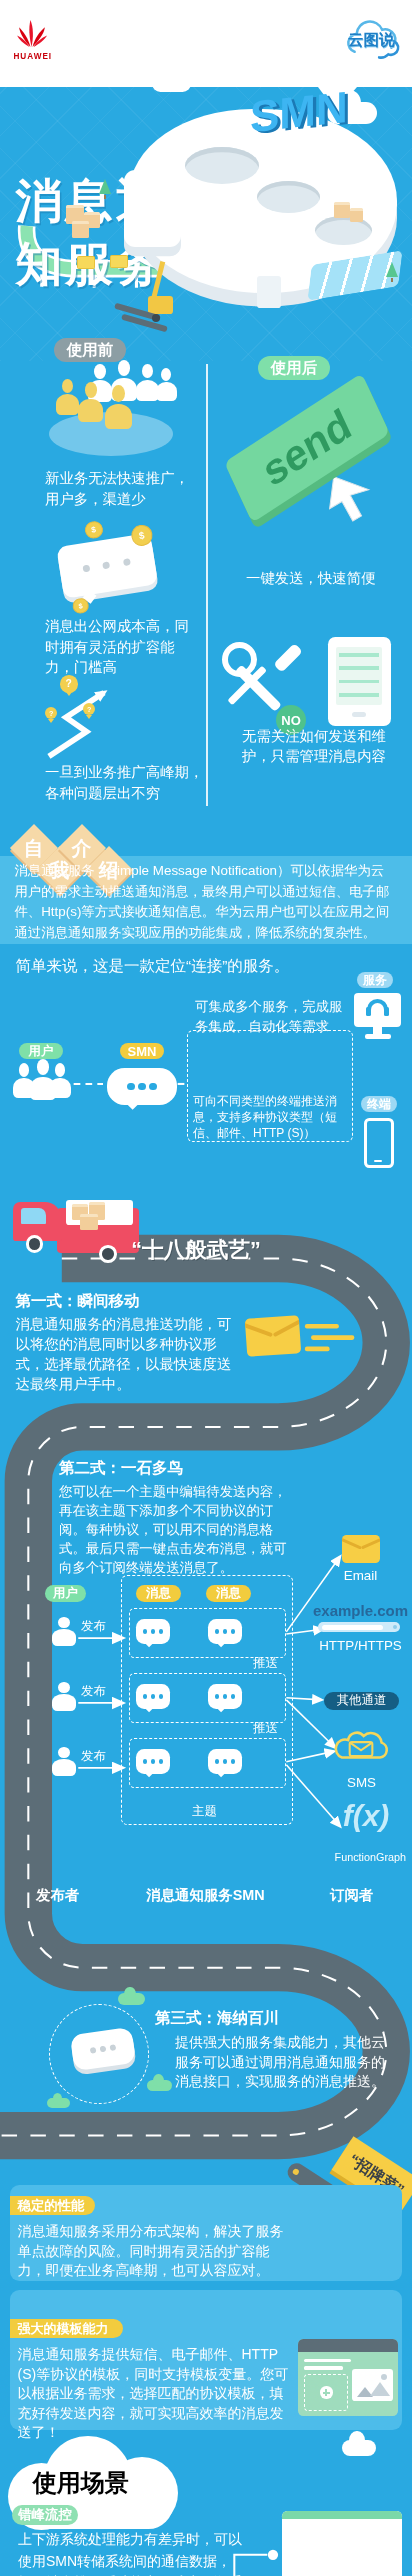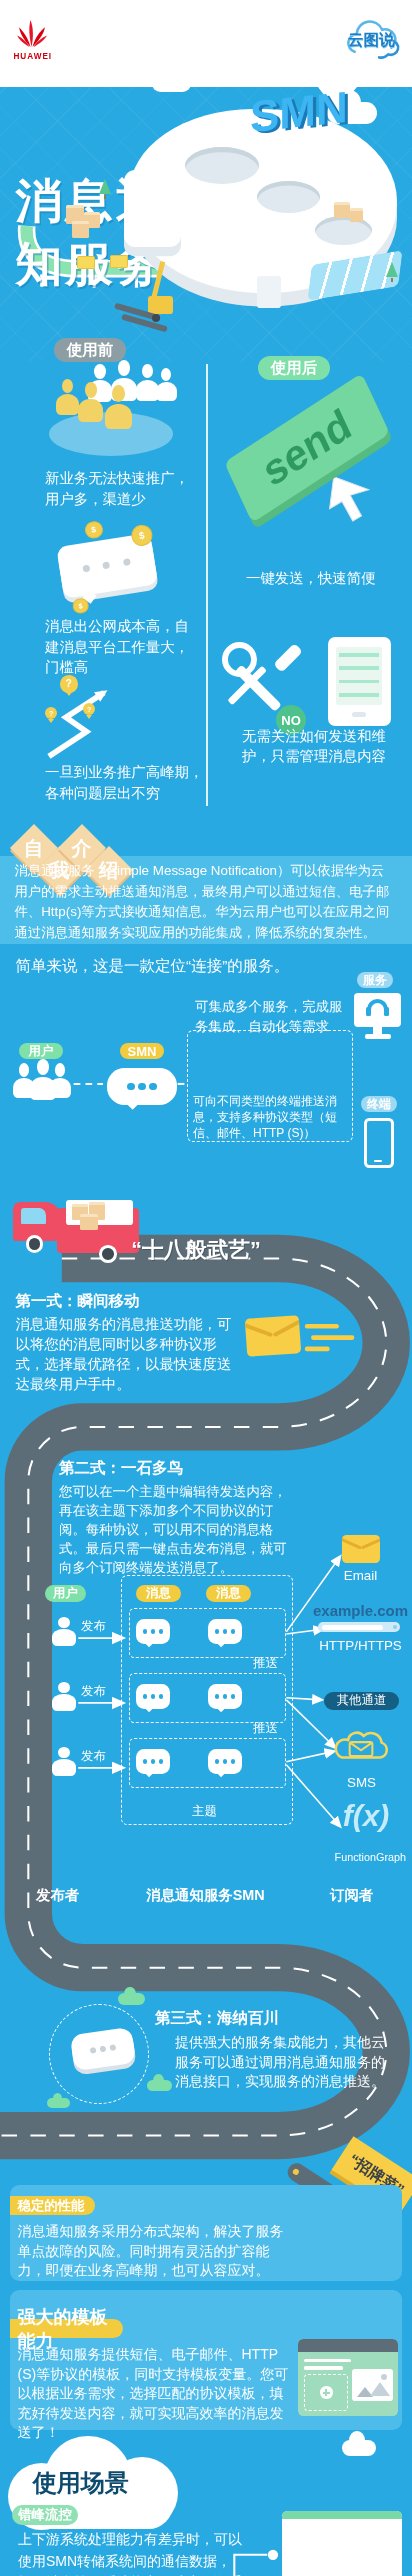--- a/index.html
+++ b/index.html
@@ -207,21 +207,21 @@
   <div class="abs lvl" style="left:61px;top:527px;width:103px;height:93px;transform:rotate(-9deg);">
     <div class="abs" style="left:0;top:12.4px;width:95px;height:52px;background:#fff;border-radius:10.3px;box-shadow:0 5.2px 0 #E2EAF0;"></div>
     <div class="abs" style="left:19.6px;top:61px;width:10.3px;height:10.3px;background:#fff;transform:rotate(45deg);"></div>
     <div class="abs" style="left:23px;top:34px;width:7.2px;height:7.2px;background:#C9D2D8;border-radius:50%;"></div>
     <div class="abs" style="left:43px;top:34px;width:7.2px;height:7.2px;background:#C9D2D8;border-radius:50%;"></div>
     <div class="abs" style="left:64px;top:34px;width:7.2px;height:7.2px;background:#C9D2D8;border-radius:50%;"></div>
     <div class="coin" style="left:31px;top:-8.2px;width:15.5px;height:15.5px;font-size:8.2px;">$</div>
     <div class="coin" style="left:76px;top:3.1px;width:18.5px;height:18.5px;font-size:9.8px;">$</div>
     <div class="coin" style="left:7.2px;top:66px;width:13.4px;height:13.4px;font-size:7.2px;">$</div>
   </div>
-  <div class="abs lvl t" style="left:45px;top:616px;width:155px;font-size:14.4px;line-height:20.6px;">消息出公网成本高，自建消息平台工作量大，门槛高</div>
+  <div class="abs lvl t" style="left:45px;top:616px;width:155px;font-size:14.4px;line-height:20.6px;">消息出公网成本高，同时拥有灵活的扩容能力，门槛高</div>
 
   <div class="pin lvl" style="left:60px;top:675px;width:17.5px;height:17.5px;font-size:10.3px;">?</div>
   <div class="pin lvl" style="left:45px;top:707px;width:12.4px;height:12.4px;font-size:7.2px;">?</div>
   <div class="pin lvl" style="left:83px;top:703px;width:12.4px;height:12.4px;font-size:7.2px;">?</div>
   <div class="abs lvl t" style="left:45px;top:762px;width:160px;font-size:14.4px;line-height:20.6px;">一旦到业务推广高峰期，各种问题层出不穷</div>
 
   <div class="abs lvl" style="left:225px;top:415px;width:164px;height:66px;background:#74D79F;border-radius:7.2px;transform:rotate(-33deg) skewX(-8deg);box-shadow:0 7.2px 0 #55BB80;display:flex;align-items:center;justify-content:center;">
     <span class="b" style="font-size:42px;color:#2F9A60;">send</span>
   </div>
   <div class="abs lvl t" style="left:246px;top:537px;width:139px;font-size:14.4px;margin-top:32px;">一键发送，快速简便</div>
@@ -412,21 +412,21 @@
     </div>
   <div class="abs lvl" style="left:336px;top:2155px;width:81px;height:40px;background:#F7CE45;transform:rotate(33deg);display:flex;align-items:center;justify-content:center;box-shadow:0 4.1px 0 #DDAF2B;">
     <span class="b" style="font-size:15.5px;color:#3A4047;">“招牌菜”</span>
   </div>
 
   <div class="abs lvl" style="left:10.3px;top:2185px;width:392px;height:96px;background:#4DBCEA;border-radius:9.3px;"></div>
   <div class="tagL abs lvl" style="left:10.3px;top:2196px;width:78px;height:19px;background:#F2CC3E;font-size:13.4px;">稳定的性能</div>
   <div class="abs lvl t" style="left:17.5px;top:2222px;width:276px;font-size:14px;line-height:19.6px;">消息通知服务采用分布式架构，解决了服务单点故障的风险。同时拥有灵活的扩容能力，即便在业务高峰期，也可从容应对。</div>
 
   <div class="abs lvl" style="left:10.3px;top:2290px;width:392px;height:140px;background:#4DBCEA;border-radius:9.3px;"></div>
-  <div class="tagL abs lvl" style="left:10.3px;top:2319px;width:106px;height:19px;background:#F2CC3E;font-size:18px;">强大的模板能力</div>
+  <div class="tagL abs lvl" style="left:10.3px;top:2319px;width:106px;height:19px;background:#F2CC3E;font-size:13px;">强大的模板能力</div>
   <div class="abs lvl t" style="left:17.5px;top:2345px;width:276px;font-size:14px;line-height:19.6px;">消息通知服务提供短信、电子邮件、HTTP (S)等协议的模板，同时支持模板变量。您可以根据业务需求，选择匹配的协议模板，填充好待发送内容，就可实现高效率的消息发送了！</div>
   <div class="abs lvl" style="left:298px;top:2339px;width:100px;height:77px;background:#9FDCBD;border-radius:5.2px;overflow:hidden;">
     <div class="abs" style="left:0;top:0;width:100%;height:13.4px;background:#5C6D77;"></div>
     <div class="abs" style="left:6.2px;top:19.6px;width:47px;height:3.6px;background:#fff;border-radius:1.5px;"></div>
     <div class="abs" style="left:6.2px;top:27px;width:39px;height:3.6px;background:#fff;border-radius:1.5px;"></div>
     <div class="abs" style="left:6.2px;top:35px;width:42px;height:35px;border:1px dashed #fff;border-radius:4.1px;">
       <div class="abs" style="left:15px;top:11.3px;width:12.4px;height:12.4px;background:#fff;border-radius:50%;"></div>
       <div class="abs" style="left:20px;top:14px;width:2.1px;height:7.2px;background:#9FDCBD;"></div>
       <div class="abs" style="left:17.5px;top:16.5px;width:7.2px;height:2.1px;background:#9FDCBD;"></div>
     </div>
@@ -435,21 +435,21 @@
       <div class="abs" style="left:17.5px;top:13.4px;width:0;height:0;border-left:10.3px solid transparent;border-right:10.3px solid transparent;border-bottom:14.4px solid #C6D2DA;"></div>
       <div class="abs" style="left:29px;top:5.2px;width:6.2px;height:6.2px;background:#C6D2DA;border-radius:50%;"></div>
     </div>
   </div>
 
   <div class="abs lvl" style="left:7.7px;top:2431px;width:180px;height:100px;">
     <div class="abs" style="left:0;top:32px;width:67px;height:67px;background:#fff;border-radius:50%;"></div>
     <div class="abs" style="left:36px;top:5.2px;width:88px;height:88px;background:#fff;border-radius:50%;"></div>
     <div class="abs" style="left:98px;top:26px;width:72px;height:72px;background:#fff;border-radius:50%;"></div>
     <div class="abs" style="left:10.3px;top:49px;width:155px;height:49px;background:#fff;border-radius:25px;"></div>
-    <span class="abs b" style="left:25px;top:36px;font-size:24px;color:#0c4a6e;">使用场景</span>
+    <span class="abs b" style="left:25px;top:36px;font-size:24px;color:#000000;">使用场景</span>
   </div>
   <div class="cloudw lvl" style="left:342px;top:2440px;width:34px;height:15.5px;"></div>
 
   <div class="pill abs lvl" style="left:12px;top:2505px;width:66px;height:19.6px;background:#8FE0B2;font-size:13.4px;">错峰流控</div>
   <div class="abs lvl t" style="left:18px;top:2529px;width:224px;font-size:14px;line-height:21.6px;">上下游系统处理能力有差异时，可以使用SMN转储系统间的通信数据，提供消息堆积缓冲能力，减少下游系统的压力。</div>
   <div class="abs lvl" style="left:282px;top:2511px;width:120px;height:75px;background:#fff;border-radius:5.2px;overflow:hidden;">
     <div class="abs" style="left:0;top:0;width:100%;height:7.7px;background:#7BD8A8;"></div>
   </div>
 
 </div>

